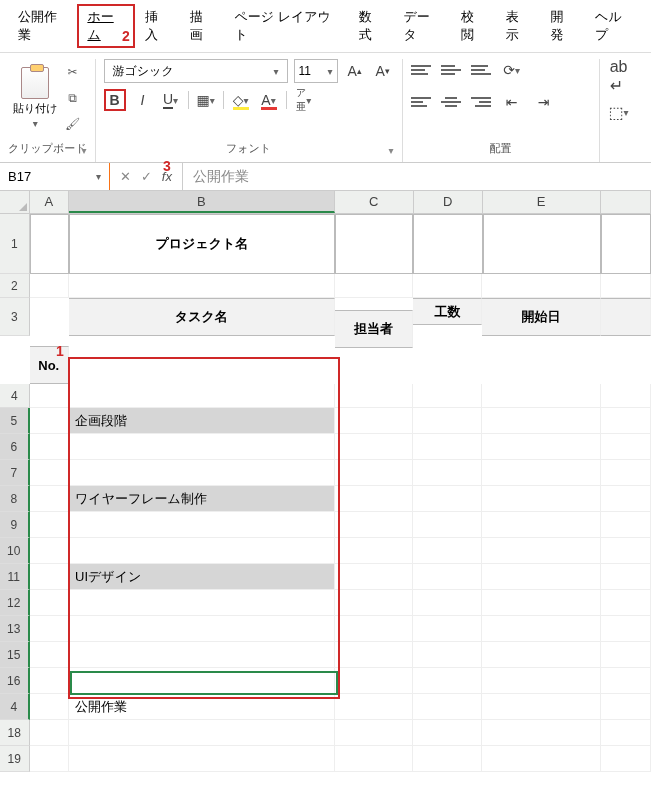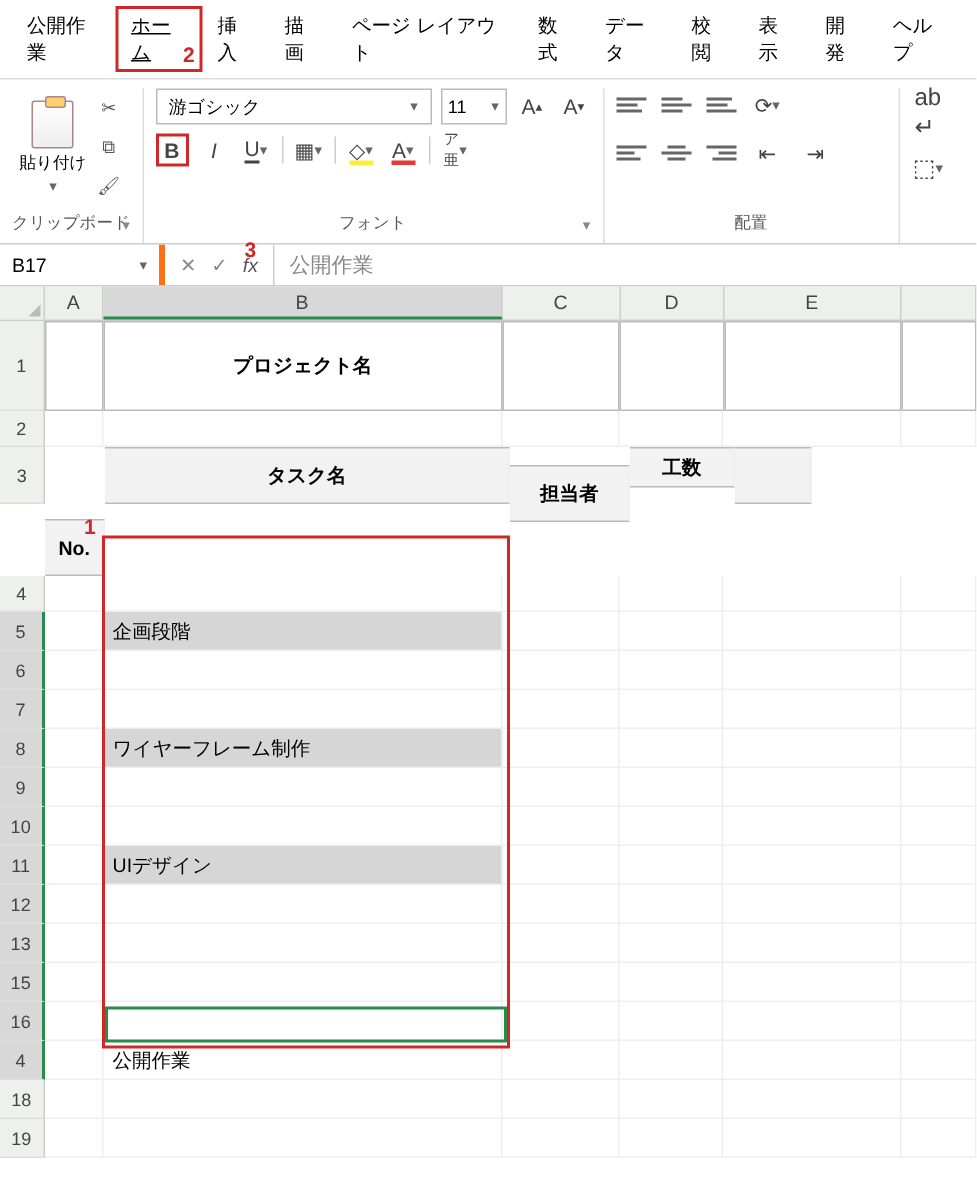--- a/index.html
+++ b/index.html
@@ -37,21 +37,21 @@
 .align-body { display:flex; flex-direction:column; gap:10px; height:78px; width:180px; }
 .align-row { display:flex; gap:10px; align-items:center; }
 .abtn { width:20px; height:18px; display:flex; flex-direction:column; justify-content:center; gap:2px; cursor:pointer; }
 .abtn span { height:2px; background:#666; }
 
 .last-body { display:flex; flex-direction:column; gap:14px; height:78px; align-items:center; padding-top:6px;}
 .last-body .fbtn { font-size:16px;}
 
 
 .formula-row { display:flex; border-bottom:1px solid #ccc; height:28px; align-items:stretch; }
-.namebox { width:110px; border-right:4px solid #f97316; display:flex; align-items:center; padding:0 8px; font-size:13px; justify-content:space-between; }
+.namebox { width:110px; border-right:1px solid #f97316; display:flex; align-items:center; padding:0 8px; font-size:13px; justify-content:space-between; }
 .fx-controls { display:flex; align-items:center; gap:10px; padding:0 10px; border-right:1px solid #ccc; }
 .fx-controls span { color:#888; cursor:pointer; font-size:13px;}
 .fx-controls .fx { font-style:italic; color:#555;}
 .formula-val { flex:1; padding:0 10px; display:flex; align-items:center; font-size:14px; color:#888; }
 
 
 .grid { position:relative; }
 .col-headers { display:flex; background:#eef0ee; border-bottom:1px solid #ccc; }
 .corner { width:30px; height:22px; border-right:1px solid #ccc; background:#eef0ee; position:relative;}
 .corner::after{content:"";position:absolute;right:2px;bottom:2px;border-left:8px solid transparent;border-bottom:8px solid #bbb;}
@@ -228,20 +228,21 @@
       <div class="cell" style="width: 70px; height: 24px;"></div>
       <div class="cell" style="width: 120px; height: 24px;"></div>
       <div class="cell" style="width: 51px; height: 24px;"></div>
     </div>
     <div class="row hdrrow">
       <div class="rh" style="height: 38px;">3</div>
       <div class="cell" style="width: 40px; height: 38px; margin-top: 48px;">No.</div>
       <div class="cell" style="width: 270px; height: 38px;">タスク名</div>
       <div class="cell" style="width: 80px; height: 38px; margin-top: 12px;">担当者</div>
       <div class="cell" style="width: 70px; height: 27px;">工数</div>
+      <div class="cell" style="width: 120px; height: 38px;">開始日</div>
       <div class="cell" style="width: 51px; height: 38px;"></div>
     </div>
     <div class="row">
       <div class="rh" style="height: 24px;">4</div>
       <div class="cell" style="width: 40px; height: 24px;"></div>
       <div class="cell" style="width: 270px; height: 24px;"></div>
       <div class="cell" style="width: 80px; height: 24px;"></div>
       <div class="cell" style="width: 70px; height: 24px;"></div>
       <div class="cell" style="width: 120px; height: 24px;"></div>
       <div class="cell" style="width: 51px; height: 24px;"></div>

